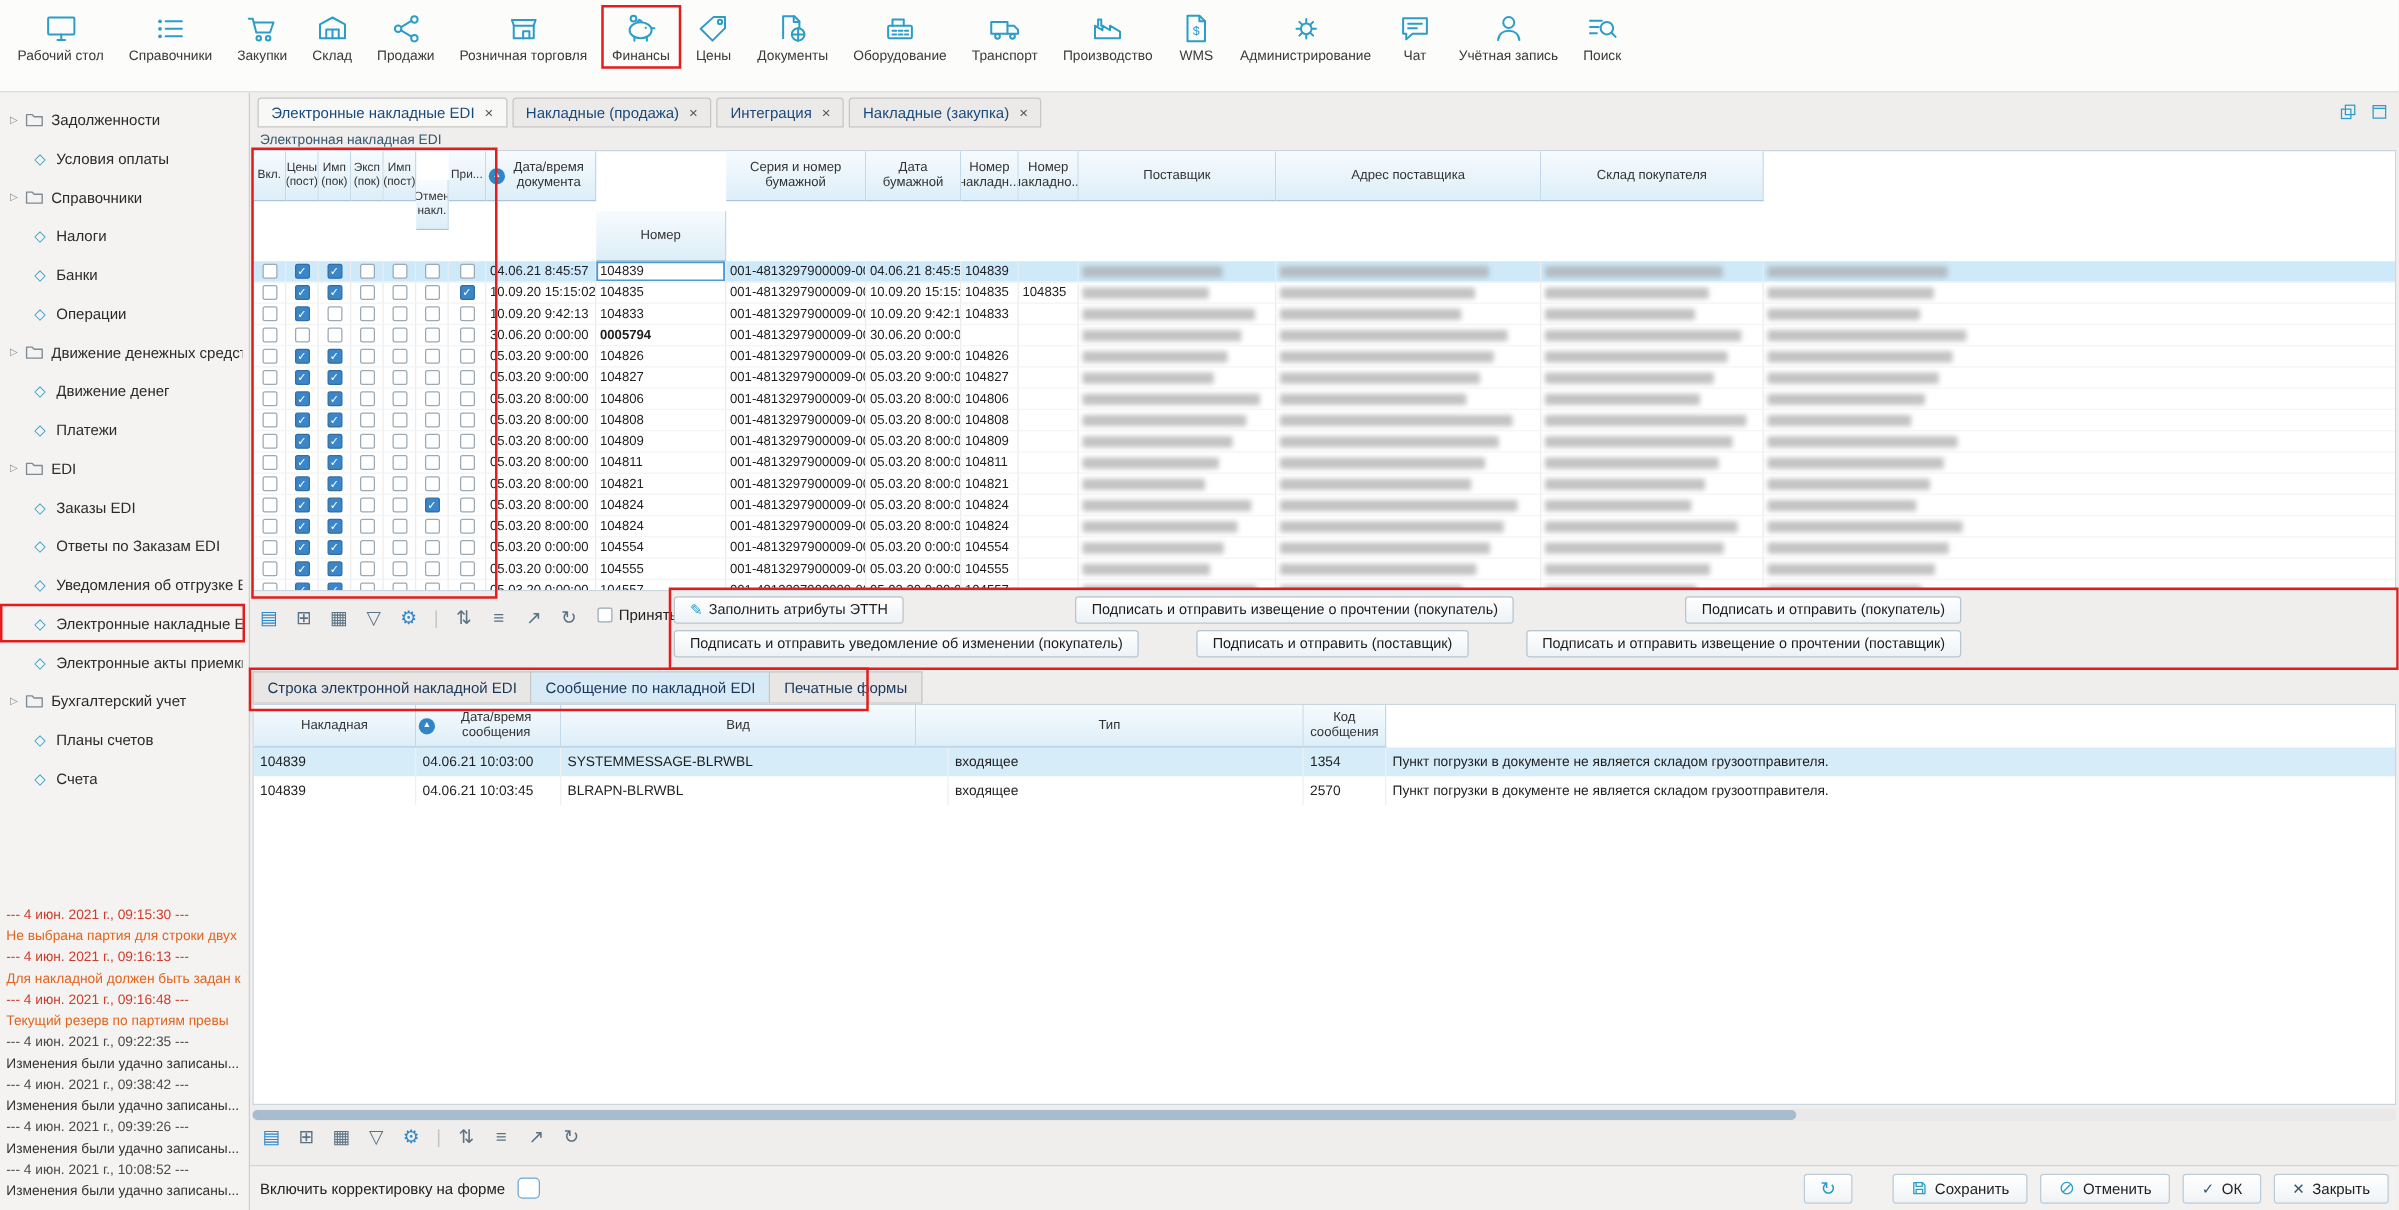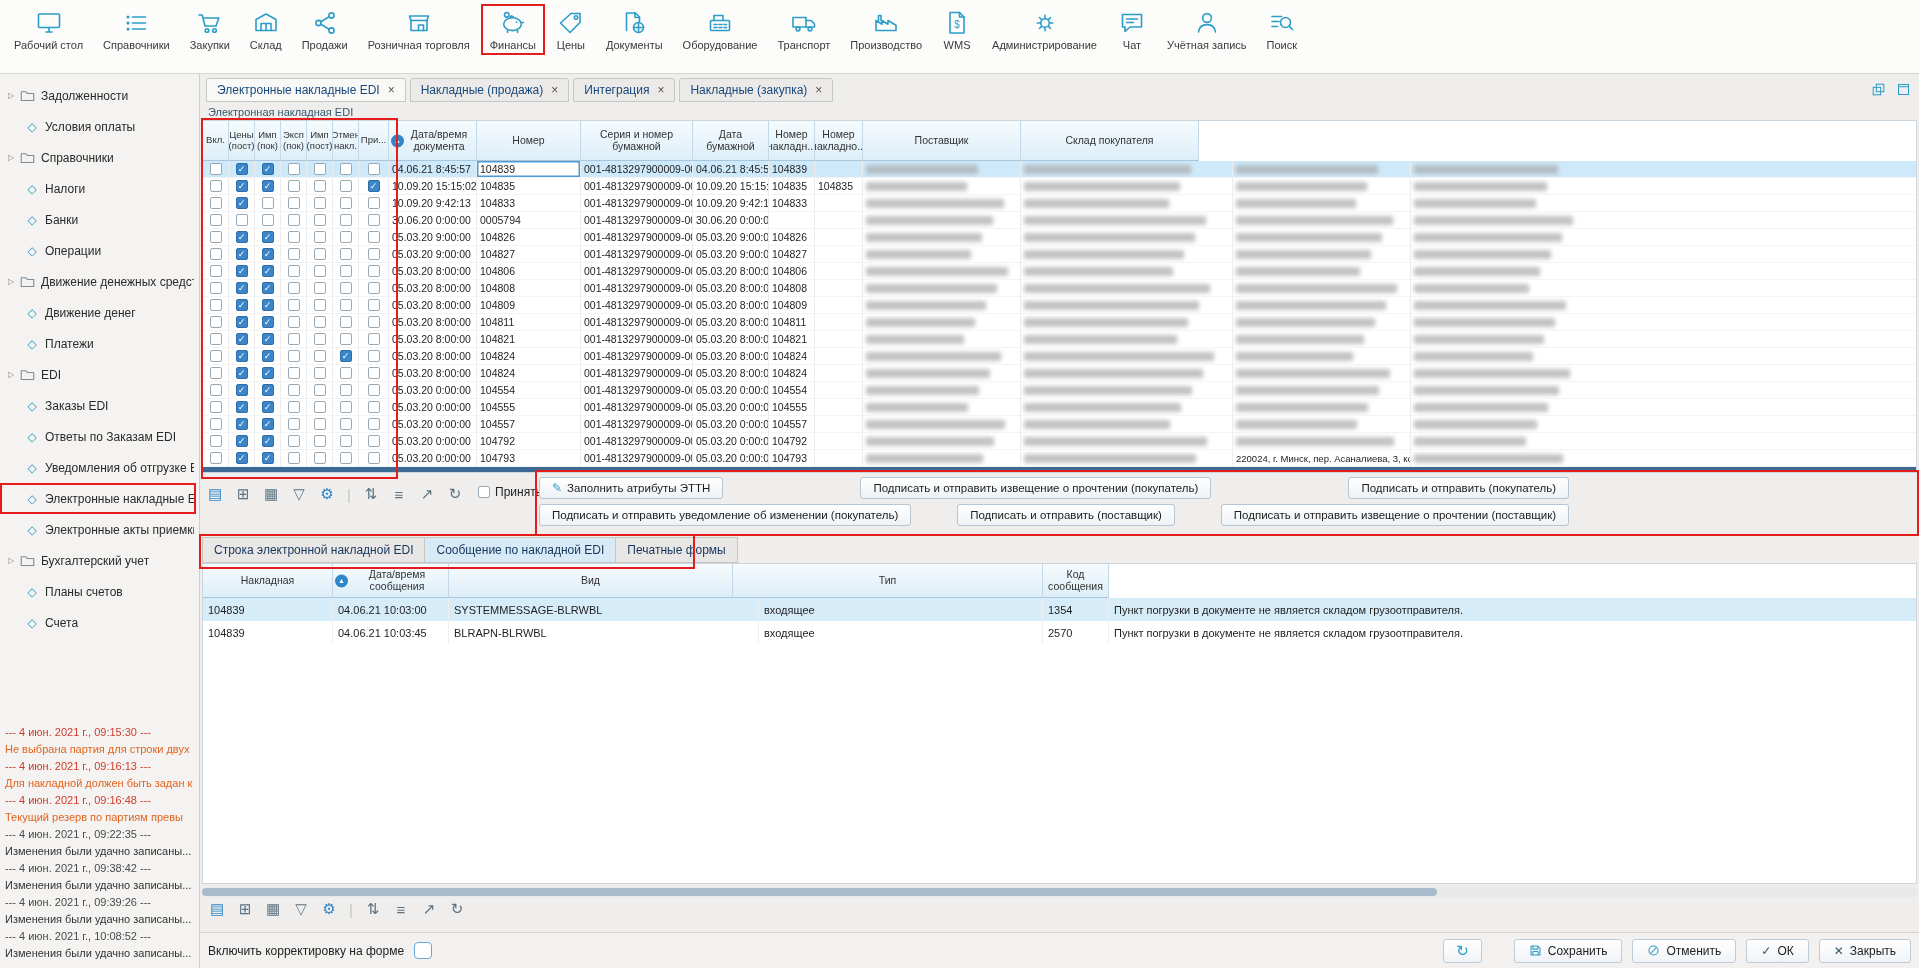--- a/index.html
+++ b/index.html
@@ -457,47 +457,50 @@
           </div>
           <div class="mh-c small" style="width: 26px;">
             <span>Имп (пок)</span>
           </div>
           <div class="mh-c small" style="width: 26px;">
             <span>Эксп (пок)</span>
           </div>
           <div class="mh-c small" style="width: 26px;">
             <span>Имп (пост)</span>
           </div>
-          <div class="mh-c small" style="width: 26px;">
+          <div class="mh-c small" style="width: 26px; margin-top: 23px;">
             <span>Отмен накл.</span>
           </div>
           <div class="mh-c small" style="width: 30px;">
             <span>При...</span>
           </div>
           <div class="mh-c" style="width: 88px; padding-left: 14px;">
             <span class="sortb">▲</span>
             <span>Дата/время документа</span>
           </div>
-          <div class="mh-c" style="width: 104px;">
+          <div class="mh-c" style="width: 104px; margin-top: 48px;">
             <span>Номер</span>
           </div>
           <div class="mh-c" style="width: 112px;">
             <span>Серия и номер бумажной</span>
           </div>
           <div class="mh-c" style="width: 76px;">
             <span>Дата бумажной</span>
           </div>
           <div class="mh-c" style="width: 46px;">
             <span>Номер накладн...</span>
           </div>
           <div class="mh-c" style="width: 48px;">
             <span>Номер накладно...</span>
           </div>
           <div class="mh-c" style="width: 158px;">
             <span>Поставщик</span>
+          </div>
+          <div class="mh-c" style="width: 212px;">
+            <span>Адрес поставщика</span>
           </div>
           <div class="mh-c" style="width: 178px;">
             <span>Склад покупателя</span>
           </div>
         </div>
       <div id="mrows">
           <div class="mr sel">
             <div class="mc cb" style="width: 26px;">
               <span class="ck"></span>
             </div>
@@ -636,21 +639,21 @@
             <div class="mc cb" style="width: 26px;">
               <span class="ck"></span>
             </div>
             <div class="mc cb" style="width: 26px;">
               <span class="ck"></span>
             </div>
             <div class="mc cb" style="width: 30px;">
               <span class="ck"></span>
             </div>
             <div class="mc" style="width: 88px;">30.06.20 0:00:00</div>
-            <div class="mc" style="width: 104px;">0005794</div>
+            <div class="mc" style="width: 104px; font-weight: bold;">0005794</div>
             <div class="mc" style="width: 112px;">001-4813297900009-000</div>
             <div class="mc" style="width: 76px;">30.06.20 0:00:00</div>
             <div class="mc" style="width: 46px;"></div>
             <div class="mc" style="width: 48px;"></div>
             <div class="mc" style="width: 158px;">
               <span class="blur-bar" style="width: 127px;"></span>
             </div>
             <div class="mc" style="width: 212px;">
               <span class="blur-bar" style="width: 182px;"></span>
             </div>

